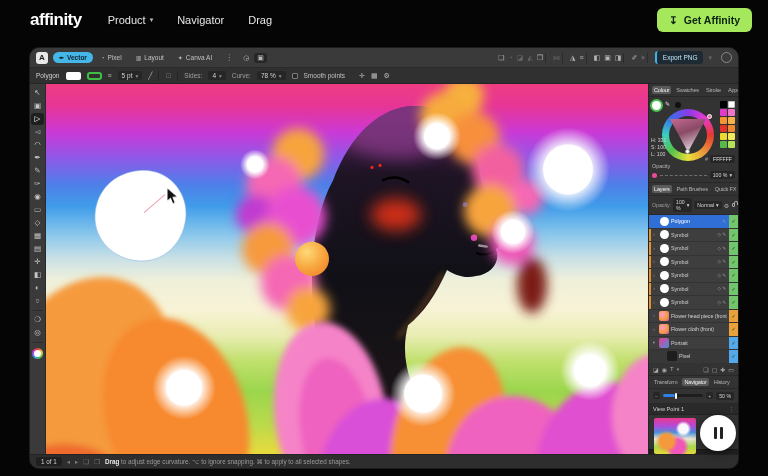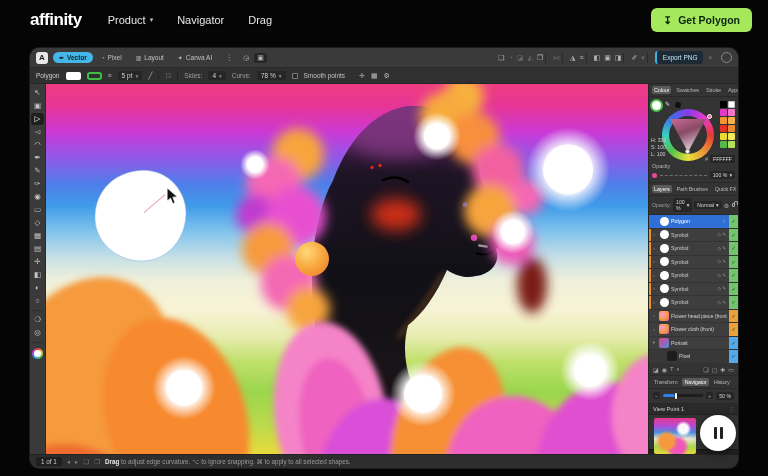--- a/index.html
+++ b/index.html
@@ -156,21 +156,21 @@
         <div class="navitem">
           <span>Navigator</span>
         </div>
         <div class="navitem">
           <span>Drag</span>
         </div>
       </div>
     <div id="nav-spacer"></div>
     <div id="cta" style="background: rgb(165, 232, 92);">
       <span>↧</span>
-      <span>Get Polygon</span>
+      <span>Get Affinity</span>
     </div>
   </div>
 
   <div id="app">
 
     <div id="personas">
       <div id="app-logo">A</div>
       <div id="ptabs" style="display:flex;align-items:center;gap:2px;">
           <div class="ptab active">
             <span class="pi">✒</span>

